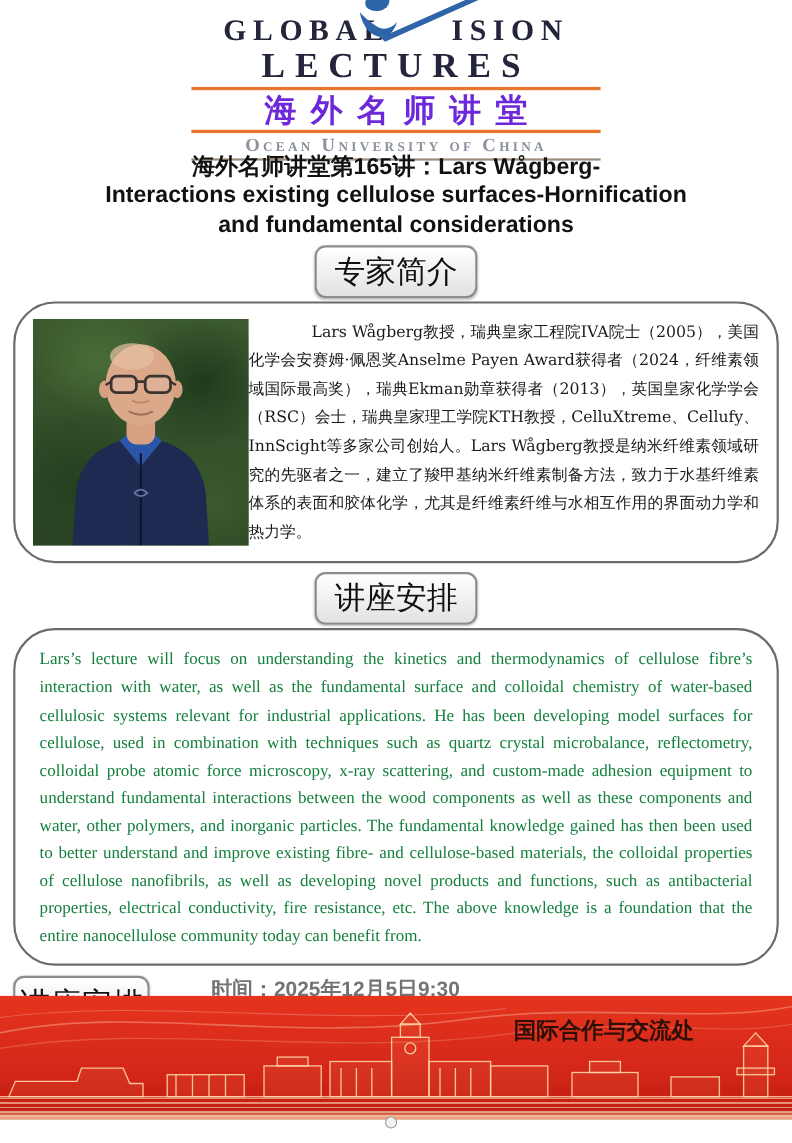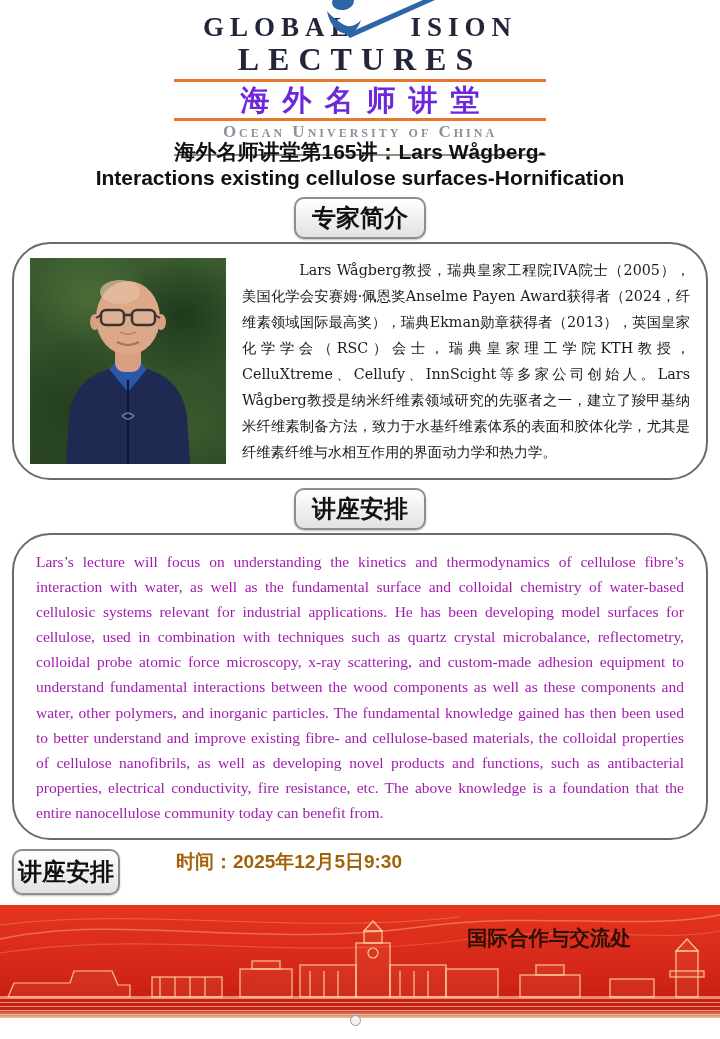--- a/index.html
+++ b/index.html
@@ -25,70 +25,70 @@
   }
   .logo-seal {
     width:372px; margin:2px auto 0;
     border-top:3px solid #e8762c; border-bottom:3px solid #e8762c;
     padding:1px 0;
     font-family:"DejaVu Serif", serif; font-weight:bold;
     font-size:29px; letter-spacing:13px; text-indent:13px; color:#6d28d9;
     line-height:1.2; white-space:nowrap;
   }
   .logo-univ {
-    width:372px; margin:1px auto 0; padding-bottom:12px;
+    width:372px; margin:1px auto 0; padding-bottom:2px;
     border-bottom:2px solid #9b8d7d;
     font-family:"Liberation Serif", serif; font-variant:small-caps; font-weight:bold;
     font-size:17px; letter-spacing:3px; color:#8a919c;
   }
 
   
   .title-block { margin-top:15px; text-align:center; color:#111;
     font-weight:bold; font-size:21px; line-height:1.26; }
 
   
   .pill-row { text-align:center; margin:5px 0 3px; }
   .pill {
     display:inline-block; border:2px solid #8d8d8d; border-radius:10px;
     background:linear-gradient(#ffffff,#e2e2e2);
-    padding:3px 16px; font-weight:bold; font-size:24px; color:#111;
+    padding:3px 16px; font-weight:normal; font-size:28px; color:#111;
     box-shadow:0 1px 2px rgba(0,0,0,.25);
   }
 
   
   .card {
     margin:3px 12px 0; border:2px solid #6b6b6b; border-radius:38px;
     background:#fff;
   }
   .expert-card { height:238px; display:flex; align-items:center;
-    padding:12px 16px; gap:16px; }
+    padding:12px 16px; }
   .photo {
     width:196px; height:206px; flex:none; position:relative; overflow:hidden;
     background:
       radial-gradient(60px 50px at 30% 18%, #4a6d36, rgba(0,0,0,0)),
       radial-gradient(70px 60px at 78% 28%, #1f3a1c, rgba(0,0,0,0)),
       radial-gradient(80px 70px at 18% 72%, #24401f, rgba(0,0,0,0)),
       radial-gradient(90px 70px at 82% 82%, #3a5a2e, rgba(0,0,0,0)),
       linear-gradient(#3c5c30,#2b4524);
   }
   .bio {
     flex:1; font-family:"DejaVu Serif", serif;
     font-size:14.3px; line-height:1.82; color:#1a1a1a;
     text-align:justify; text-indent:4em;
   }
   .abstract-card { height:307px; padding:14px 22px; }
   .abstract-text {
     font-family:"Liberation Serif", serif; font-size:15.5px; line-height:1.62;
-    color:#a21caf; text-align:justify;
+    color:#15803d; text-align:justify;
   }
 
   
   .schedule-row { margin:9px 12px 0; display:flex; align-items:flex-start; }
   .schedule-pill { margin-right:56px; padding:5px 4px; }
-  .schedule-text { font-weight:bold; font-size:19px; color:#a16207; line-height:1.4; }
+  .schedule-text { font-weight:bold; font-size:19px; color:#737373; line-height:1.4; }
 
   
   .banner { position:absolute; left:0; top:905px; width:720px; height:113px; overflow:hidden; }
   .banner svg { position:absolute; inset:0; }
   .banner-text {
     position:absolute; left:403px; top:20px; width:292px; text-align:center;
     font-weight:bold; font-size:20.5px; line-height:1.28; color:#2f0e08;
   }
   .banner-stripes {
     position:absolute; left:0; bottom:0; width:100%; height:20px;
@@ -116,20 +116,21 @@
     <span>ISION</span>
   </div>
   <div class="logo-row2">LECTURES</div>
   <div class="logo-seal">海外名师讲堂</div>
   <div class="logo-univ">Ocean University of China</div>
 </div>
 
 <div class="title-block">
   <div>海外名师讲堂第165讲：Lars Wågberg-</div>
   <div>Interactions existing cellulose surfaces-Hornification</div>
+  <div>and fundamental considerations</div>
 </div>
 
 <div class="pill-row">
   <span class="pill">专家简介</span>
 </div>
 
 <div class="card expert-card">
   <div class="photo">
     <svg viewBox="0 0 196 206" width="196" height="206">
       <path d="M36,206 L39,158 C43,129 60,117 79,111 L98,123 L117,111 C136,117 153,129 157,158 L160,206 Z" fill="#1e2a52"></path>

